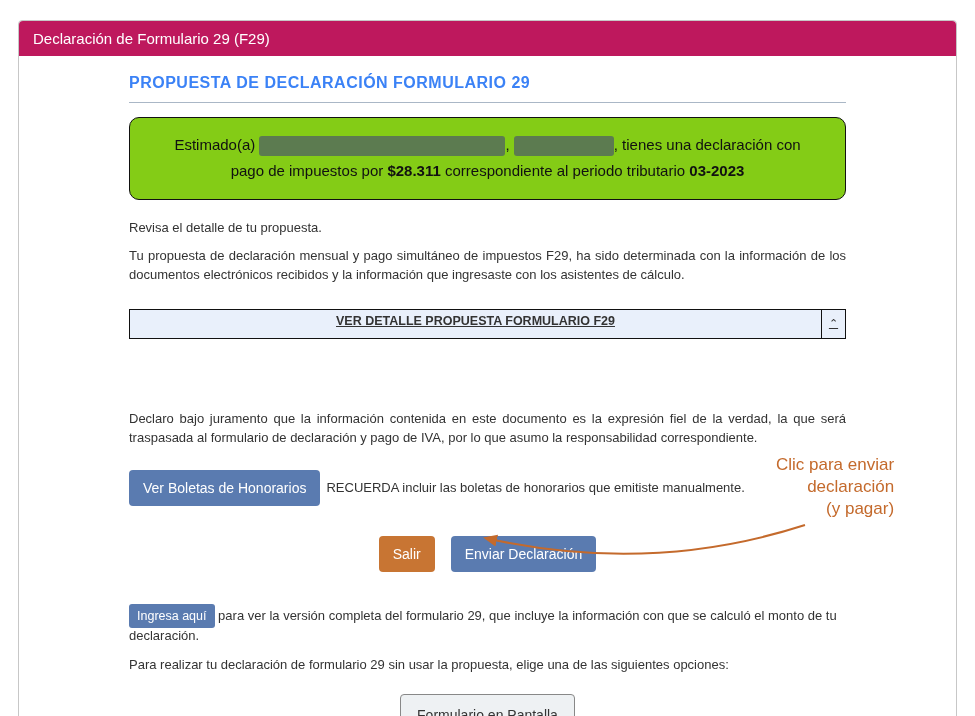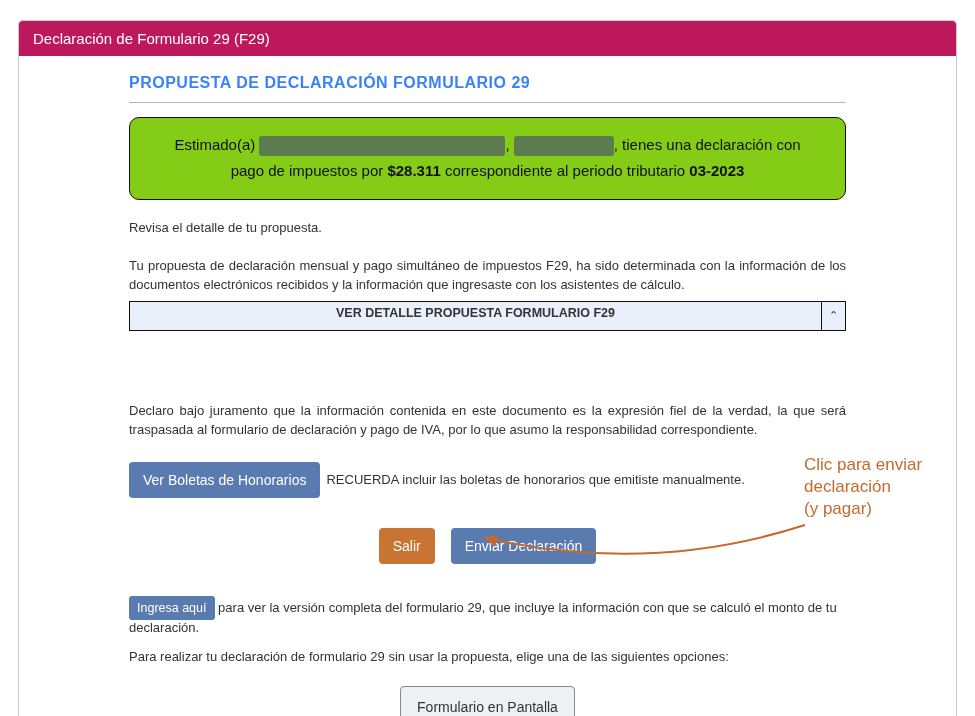--- a/index.html
+++ b/index.html
@@ -61,28 +61,29 @@
     vertical-align: middle;
   }
   .redact.long { width: 246px; height: 20px; }
   .redact.short { width: 100px; height: 20px; }
   .body-text {
     font-size: 13px;
     color: #333;
     line-height: 1.5;
     text-align: justify;
   }
-  .body-text.first { margin-bottom: 18px; }
+  .body-text.first { margin-bottom: 8px; }
   .collapse-bar {
-    margin-top: 6px;
+    margin-top: 24px;
     border: 1px solid #111;
     background: #e9f0fb;
     display: flex;
     align-items: stretch;
     height: 30px;
+    text-decoration: underline;
   }
   .collapse-title {
     flex: 1;
     text-align: center;
     font-weight: bold;
     font-size: 12.5px;
     padding: 4px 0;
     color: #333;
   }
   .collapse-toggle {
@@ -155,21 +156,21 @@
     gap: 12px;
   }
   
   .callout {
     position: absolute;
     color: #c46a2c;
     font-size: 17px;
     line-height: 1.3;
     pointer-events: none;
   }
-  .callout.text { left: 804px; top: 454px; }
+  .callout.text { left: 776px; top: 454px; text-align: right; }
   .arrow-svg {
     position: absolute;
     left: 470px;
     top: 520px;
     pointer-events: none;
   }
 </style>
 </head>
 <body>
 

